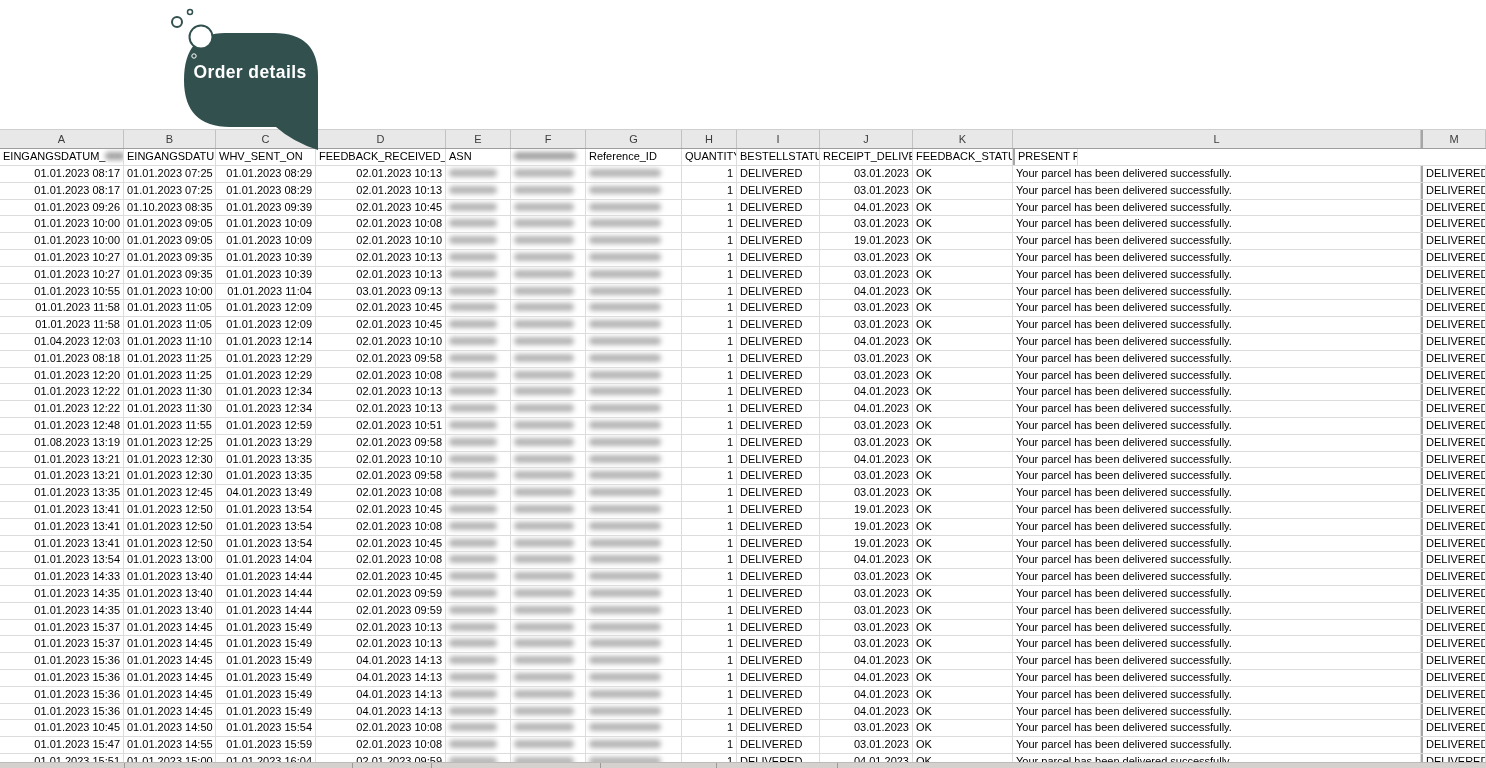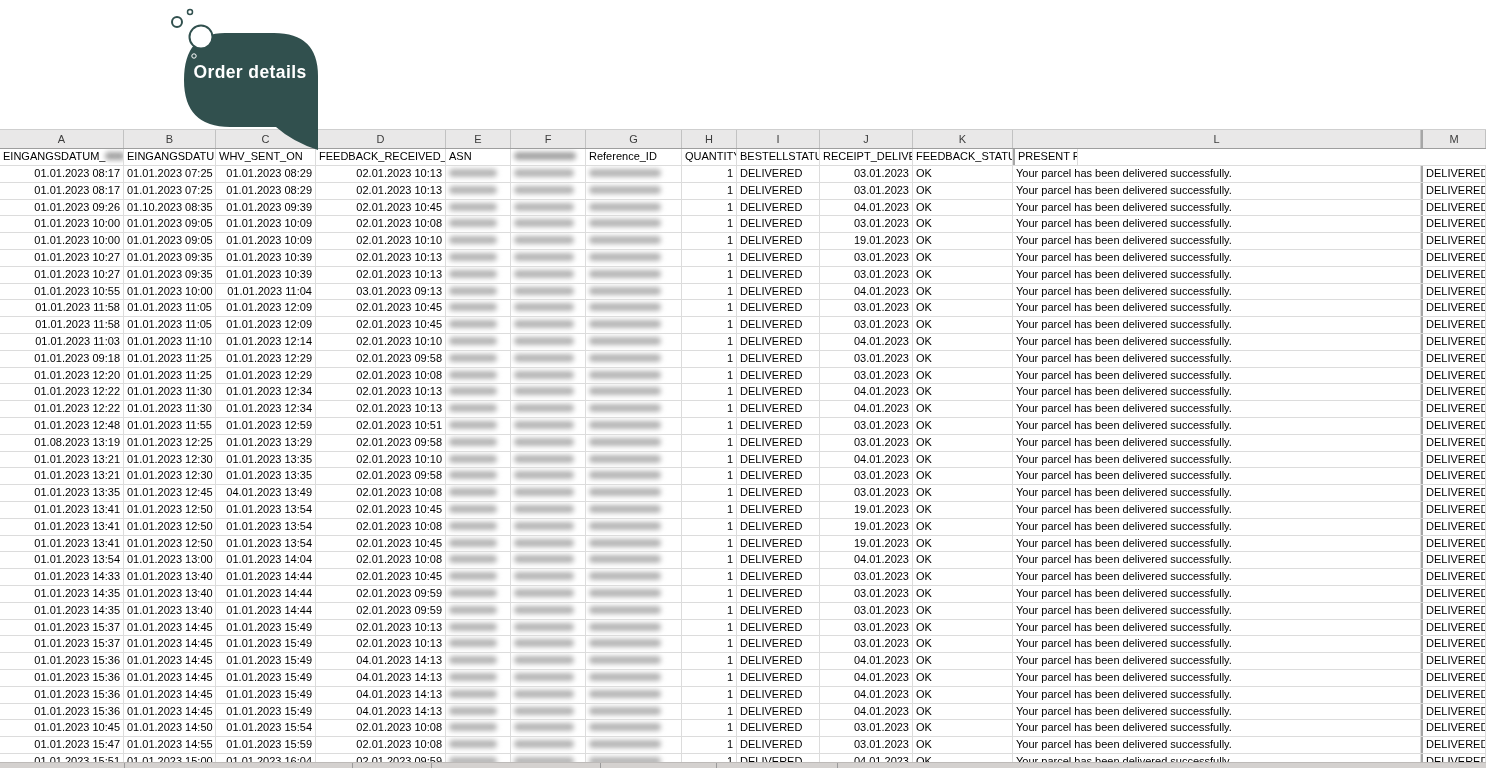--- a/index.html
+++ b/index.html
@@ -230,36 +230,36 @@
         <div class="cell left" style="width: 75px;"><span class="blurblob" style="width: 60px;"></span></div>
         <div class="cell left" style="width: 96px;"><span class="blurblob" style="width: 72px;"></span></div>
         <div class="cell right" style="width: 55px;">1</div>
         <div class="cell left" style="width: 83px;">DELIVERED</div>
         <div class="cell right" style="width: 93px;">03.01.2023</div>
         <div class="cell left" style="width: 100px;">OK</div>
         <div class="cell left" style="width: 408px;">Your parcel has been delivered successfully.</div>
         <div class="cell left split" style="width: 65px;">DELIVERED</div>
       </div>
       <div class="flexrow row">
-        <div class="cell right" style="width: 124px;">01.01.2023 11:03</div>
+        <div class="cell right" style="width: 124px;">01.04.2023 12:03</div>
         <div class="cell right" style="width: 92px;">01.01.2023 11:10</div>
         <div class="cell right" style="width: 100px;">01.01.2023 12:14</div>
         <div class="cell right" style="width: 130px;">02.01.2023 10:10</div>
         <div class="cell left" style="width: 65px;"><span class="blurblob" style="width: 48px;"></span></div>
         <div class="cell left" style="width: 75px;"><span class="blurblob" style="width: 60px;"></span></div>
         <div class="cell left" style="width: 96px;"><span class="blurblob" style="width: 72px;"></span></div>
         <div class="cell right" style="width: 55px;">1</div>
         <div class="cell left" style="width: 83px;">DELIVERED</div>
         <div class="cell right" style="width: 93px;">04.01.2023</div>
         <div class="cell left" style="width: 100px;">OK</div>
         <div class="cell left" style="width: 408px;">Your parcel has been delivered successfully.</div>
         <div class="cell left split" style="width: 65px;">DELIVERED</div>
       </div>
       <div class="flexrow row">
-        <div class="cell right" style="width: 124px;">01.01.2023 09:18</div>
+        <div class="cell right" style="width: 124px;">01.01.2023 08:18</div>
         <div class="cell right" style="width: 92px;">01.01.2023 11:25</div>
         <div class="cell right" style="width: 100px;">01.01.2023 12:29</div>
         <div class="cell right" style="width: 130px;">02.01.2023 09:58</div>
         <div class="cell left" style="width: 65px;"><span class="blurblob" style="width: 48px;"></span></div>
         <div class="cell left" style="width: 75px;"><span class="blurblob" style="width: 60px;"></span></div>
         <div class="cell left" style="width: 96px;"><span class="blurblob" style="width: 72px;"></span></div>
         <div class="cell right" style="width: 55px;">1</div>
         <div class="cell left" style="width: 83px;">DELIVERED</div>
         <div class="cell right" style="width: 93px;">03.01.2023</div>
         <div class="cell left" style="width: 100px;">OK</div>

